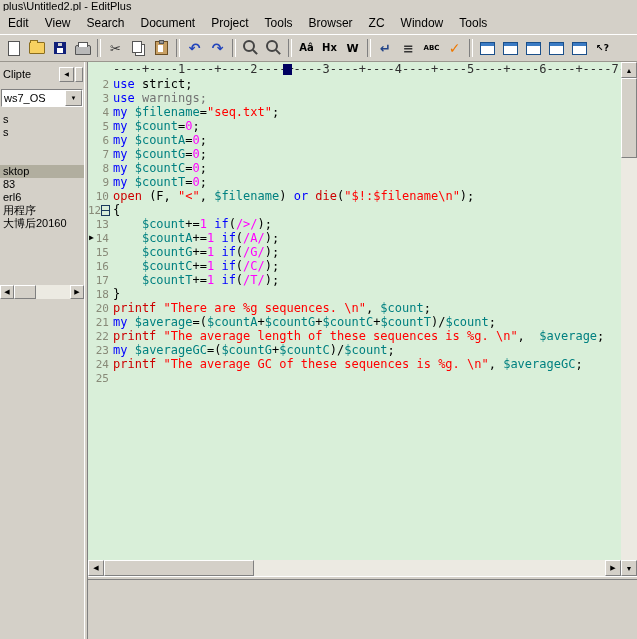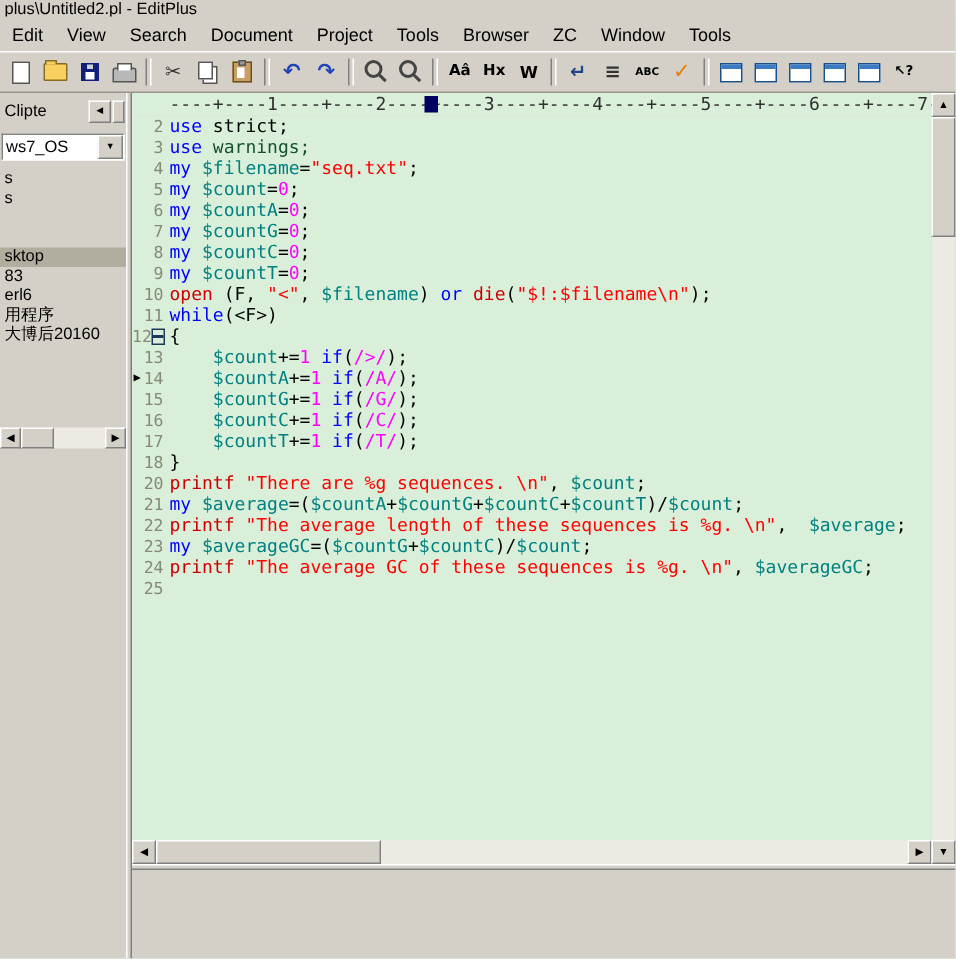--- a/index.html
+++ b/index.html
@@ -211,29 +211,28 @@
     <div class="splitter"></div>
     <div class="right-col">
       <div class="editor-wrap">
         <div class="editor-col">
           <div class="ruler">
             <span>----+----1----+----2----+----3----+----4----+----5----+----6----+----7----+----8</span>
             <i class="ruler-marker" id="rulermarker" style="left: 194.778px;"></i>
           </div>
           <div class="code-area" id="codearea">
               <div class="code-line"><span class="lnum">2</span><span class="ctext"><span style="color: rgb(0, 0, 255);">use</span><span style="color: rgb(0, 0, 0);"> strict;</span></span></div>
-              <div class="code-line"><span class="lnum">3</span><span class="ctext"><span style="color: rgb(0, 0, 255);">use</span><span style="color: #14532d;"> warnings;</span></span></div>
+              <div class="code-line"><span class="lnum">3</span><span class="ctext"><span style="color: rgb(0, 0, 255);">use</span><span style="color: #737373;"> warnings;</span></span></div>
               <div class="code-line"><span class="lnum">4</span><span class="ctext"><span style="color: rgb(0, 0, 255);">my</span><span style="color: rgb(0, 0, 0);"> </span><span style="color: rgb(0, 128, 128);">$filename</span><span style="color: rgb(0, 0, 0);">=</span><span style="color: rgb(255, 0, 0);">"seq.txt"</span><span style="color: rgb(0, 0, 0);">;</span></span></div>
               <div class="code-line"><span class="lnum">5</span><span class="ctext"><span style="color: rgb(0, 0, 255);">my</span><span style="color: rgb(0, 0, 0);"> </span><span style="color: rgb(0, 128, 128);">$count</span><span style="color: rgb(0, 0, 0);">=</span><span style="color: rgb(255, 0, 255);">0</span><span style="color: rgb(0, 0, 0);">;</span></span></div>
               <div class="code-line"><span class="lnum">6</span><span class="ctext"><span style="color: rgb(0, 0, 255);">my</span><span style="color: rgb(0, 0, 0);"> </span><span style="color: rgb(0, 128, 128);">$countA</span><span style="color: rgb(0, 0, 0);">=</span><span style="color: rgb(255, 0, 255);">0</span><span style="color: rgb(0, 0, 0);">;</span></span></div>
               <div class="code-line"><span class="lnum">7</span><span class="ctext"><span style="color: rgb(0, 0, 255);">my</span><span style="color: rgb(0, 0, 0);"> </span><span style="color: rgb(0, 128, 128);">$countG</span><span style="color: rgb(0, 0, 0);">=</span><span style="color: rgb(255, 0, 255);">0</span><span style="color: rgb(0, 0, 0);">;</span></span></div>
               <div class="code-line"><span class="lnum">8</span><span class="ctext"><span style="color: rgb(0, 0, 255);">my</span><span style="color: rgb(0, 0, 0);"> </span><span style="color: rgb(0, 128, 128);">$countC</span><span style="color: rgb(0, 0, 0);">=</span><span style="color: rgb(255, 0, 255);">0</span><span style="color: rgb(0, 0, 0);">;</span></span></div>
               <div class="code-line"><span class="lnum">9</span><span class="ctext"><span style="color: rgb(0, 0, 255);">my</span><span style="color: rgb(0, 0, 0);"> </span><span style="color: rgb(0, 128, 128);">$countT</span><span style="color: rgb(0, 0, 0);">=</span><span style="color: rgb(255, 0, 255);">0</span><span style="color: rgb(0, 0, 0);">;</span></span></div>
               <div class="code-line"><span class="lnum">10</span><span class="ctext"><span style="color: rgb(204, 0, 0);">open</span><span style="color: rgb(0, 0, 0);"> (F, </span><span style="color: rgb(255, 0, 0);">"&lt;"</span><span style="color: rgb(0, 0, 0);">, </span><span style="color: rgb(0, 128, 128);">$filename</span><span style="color: rgb(0, 0, 0);">) </span><span style="color: rgb(0, 0, 255);">or</span><span style="color: rgb(0, 0, 0);"> </span><span style="color: rgb(204, 0, 0);">die</span><span style="color: rgb(0, 0, 0);">(</span><span style="color: rgb(255, 0, 0);">"$!:$filename\n"</span><span style="color: rgb(0, 0, 0);">);</span></span></div>
-              <div class="code-line"><span class="lnum">11</span><span class="ctext"><span style="color: rgb(0, 0, 255);">while</span><span style="color: rgb(0, 0, 0);">(&lt;F&gt;)</span></span></div>
               <div class="code-line"><span class="lnum" style="width: 11px; padding-right: 14px;">12</span><i class="fold"></i><span class="ctext"><span style="color: rgb(0, 0, 0);">{</span></span></div>
               <div class="code-line"><span class="lnum">13</span><span class="ctext"><span style="color: rgb(0, 0, 0);">    </span><span style="color: rgb(0, 128, 128);">$count</span><span style="color: rgb(0, 0, 0);">+=</span><span style="color: rgb(255, 0, 255);">1</span><span style="color: rgb(0, 0, 0);"> </span><span style="color: rgb(0, 0, 255);">if</span><span style="color: rgb(0, 0, 0);">(</span><span style="color: rgb(255, 0, 255);">/&gt;/</span><span style="color: rgb(0, 0, 0);">);</span></span></div>
               <div class="code-line"><span class="caret-mark">▶</span><span class="lnum">14</span><span class="ctext"><span style="color: rgb(0, 0, 0);">    </span><span style="color: rgb(0, 128, 128);">$countA</span><span style="color: rgb(0, 0, 0);">+=</span><span style="color: rgb(255, 0, 255);">1</span><span style="color: rgb(0, 0, 0);"> </span><span style="color: rgb(0, 0, 255);">if</span><span style="color: rgb(0, 0, 0);">(</span><span style="color: rgb(255, 0, 255);">/A/</span><span style="color: rgb(0, 0, 0);">);</span></span></div>
               <div class="code-line"><span class="lnum">15</span><span class="ctext"><span style="color: rgb(0, 0, 0);">    </span><span style="color: rgb(0, 128, 128);">$countG</span><span style="color: rgb(0, 0, 0);">+=</span><span style="color: rgb(255, 0, 255);">1</span><span style="color: rgb(0, 0, 0);"> </span><span style="color: rgb(0, 0, 255);">if</span><span style="color: rgb(0, 0, 0);">(</span><span style="color: rgb(255, 0, 255);">/G/</span><span style="color: rgb(0, 0, 0);">);</span></span></div>
               <div class="code-line"><span class="lnum">16</span><span class="ctext"><span style="color: rgb(0, 0, 0);">    </span><span style="color: rgb(0, 128, 128);">$countC</span><span style="color: rgb(0, 0, 0);">+=</span><span style="color: rgb(255, 0, 255);">1</span><span style="color: rgb(0, 0, 0);"> </span><span style="color: rgb(0, 0, 255);">if</span><span style="color: rgb(0, 0, 0);">(</span><span style="color: rgb(255, 0, 255);">/C/</span><span style="color: rgb(0, 0, 0);">);</span></span></div>
               <div class="code-line"><span class="lnum">17</span><span class="ctext"><span style="color: rgb(0, 0, 0);">    </span><span style="color: rgb(0, 128, 128);">$countT</span><span style="color: rgb(0, 0, 0);">+=</span><span style="color: rgb(255, 0, 255);">1</span><span style="color: rgb(0, 0, 0);"> </span><span style="color: rgb(0, 0, 255);">if</span><span style="color: rgb(0, 0, 0);">(</span><span style="color: rgb(255, 0, 255);">/T/</span><span style="color: rgb(0, 0, 0);">);</span></span></div>
               <div class="code-line"><span class="lnum">18</span><span class="ctext"><span style="color: rgb(0, 0, 0);">}</span></span></div>
               <div class="code-line"><span class="lnum">20</span><span class="ctext"><span style="color: rgb(204, 0, 0);">printf</span><span style="color: rgb(0, 0, 0);"> </span><span style="color: rgb(255, 0, 0);">"There are %g sequences. \n"</span><span style="color: rgb(0, 0, 0);">, </span><span style="color: rgb(0, 128, 128);">$count</span><span style="color: rgb(0, 0, 0);">;</span></span></div>
               <div class="code-line"><span class="lnum">21</span><span class="ctext"><span style="color: rgb(0, 0, 255);">my</span><span style="color: rgb(0, 0, 0);"> </span><span style="color: rgb(0, 128, 128);">$average</span><span style="color: rgb(0, 0, 0);">=(</span><span style="color: rgb(0, 128, 128);">$countA</span><span style="color: rgb(0, 0, 0);">+</span><span style="color: rgb(0, 128, 128);">$countG</span><span style="color: rgb(0, 0, 0);">+</span><span style="color: rgb(0, 128, 128);">$countC</span><span style="color: rgb(0, 0, 0);">+</span><span style="color: rgb(0, 128, 128);">$countT</span><span style="color: rgb(0, 0, 0);">)/</span><span style="color: rgb(0, 128, 128);">$count</span><span style="color: rgb(0, 0, 0);">;</span></span></div>
               <div class="code-line"><span class="lnum">22</span><span class="ctext"><span style="color: rgb(204, 0, 0);">printf</span><span style="color: rgb(0, 0, 0);"> </span><span style="color: rgb(255, 0, 0);">"The average length of these sequences is %g. \n"</span><span style="color: rgb(0, 0, 0);">,  </span><span style="color: rgb(0, 128, 128);">$average</span><span style="color: rgb(0, 0, 0);">;</span></span></div>

